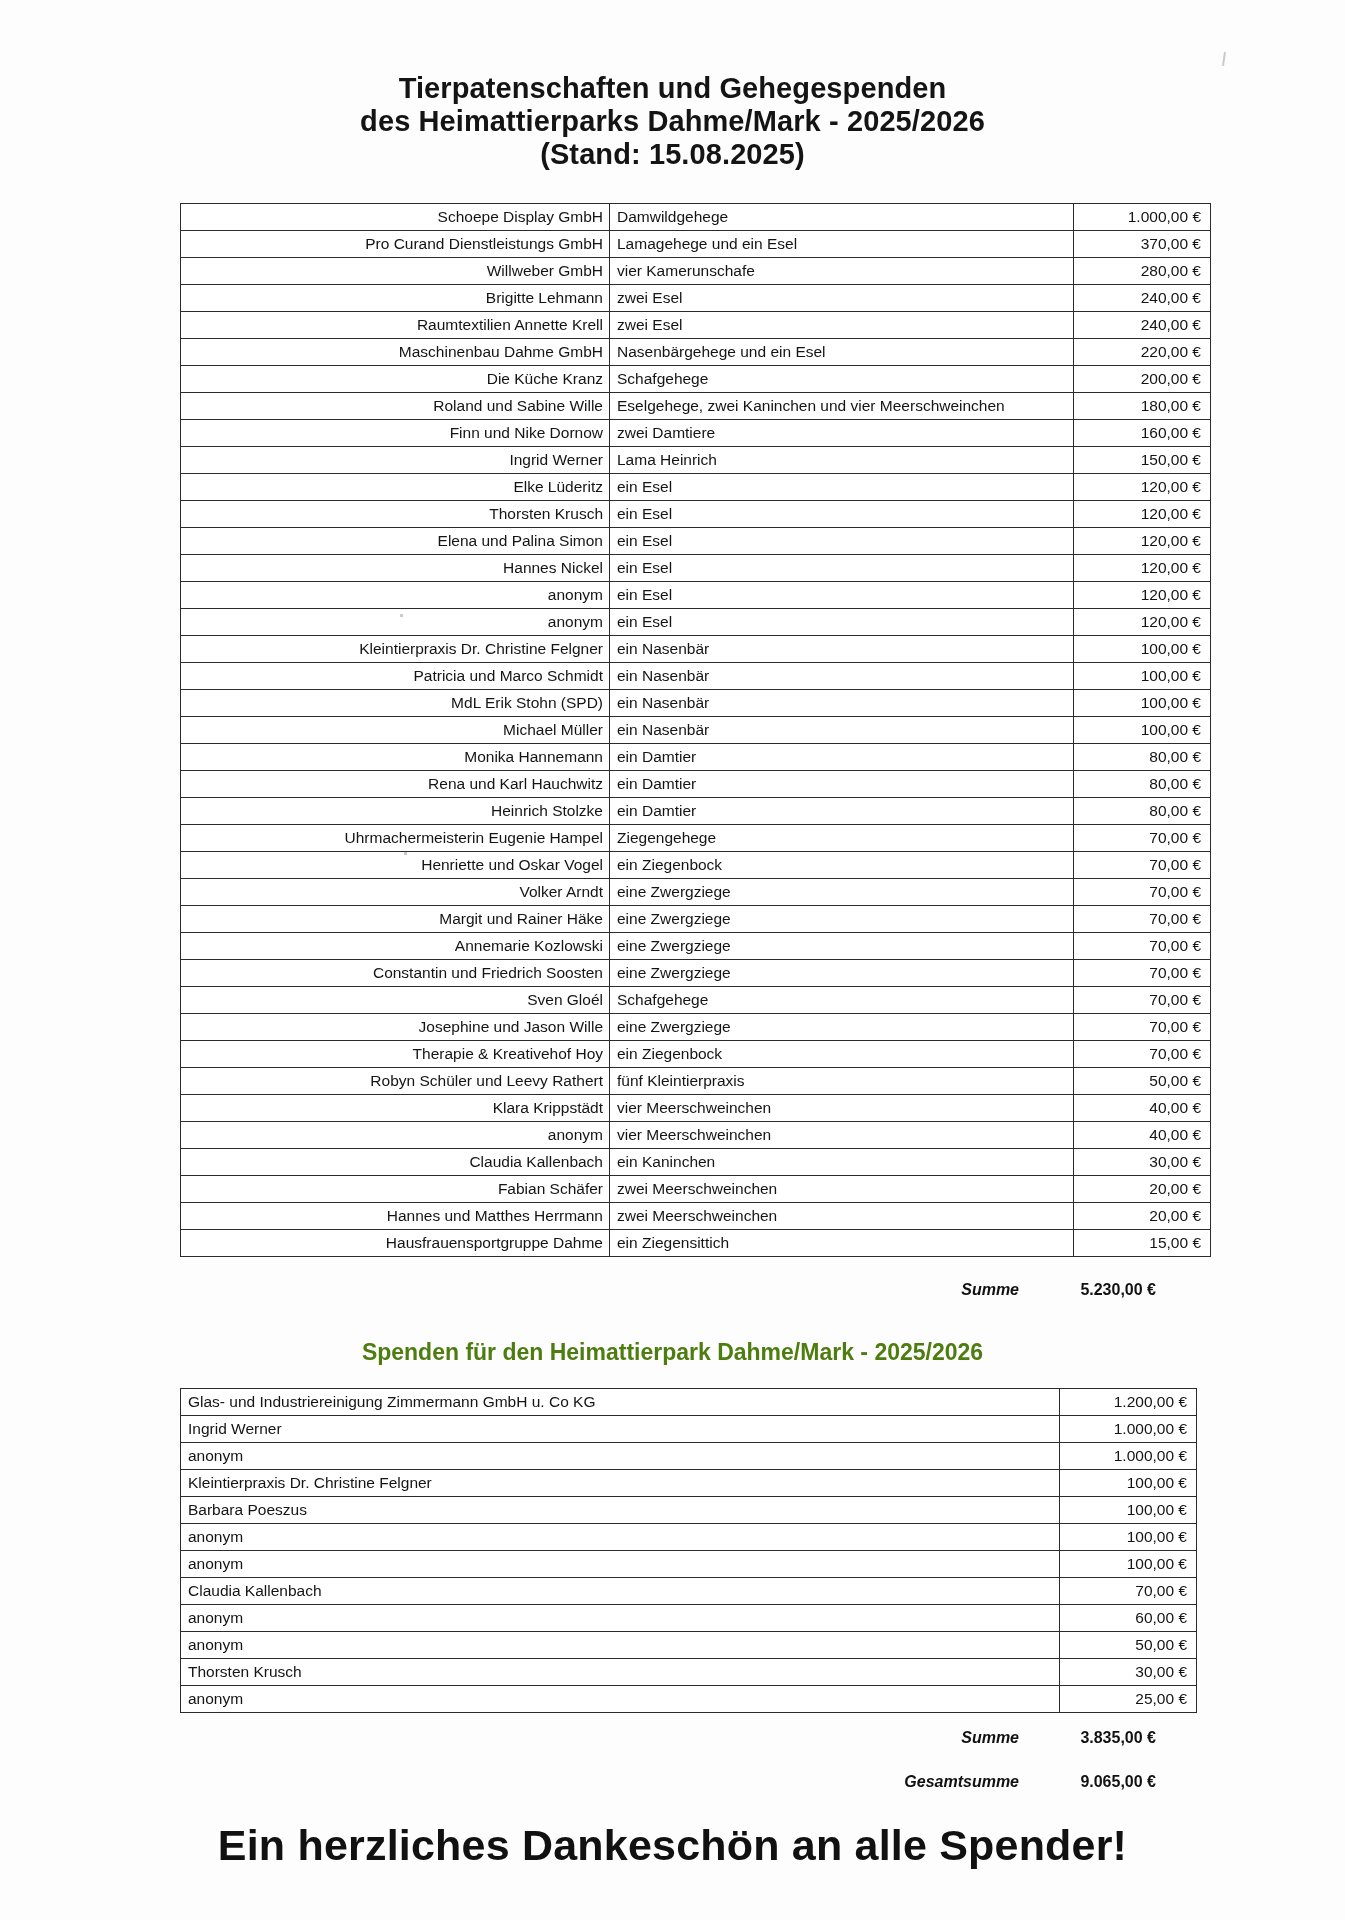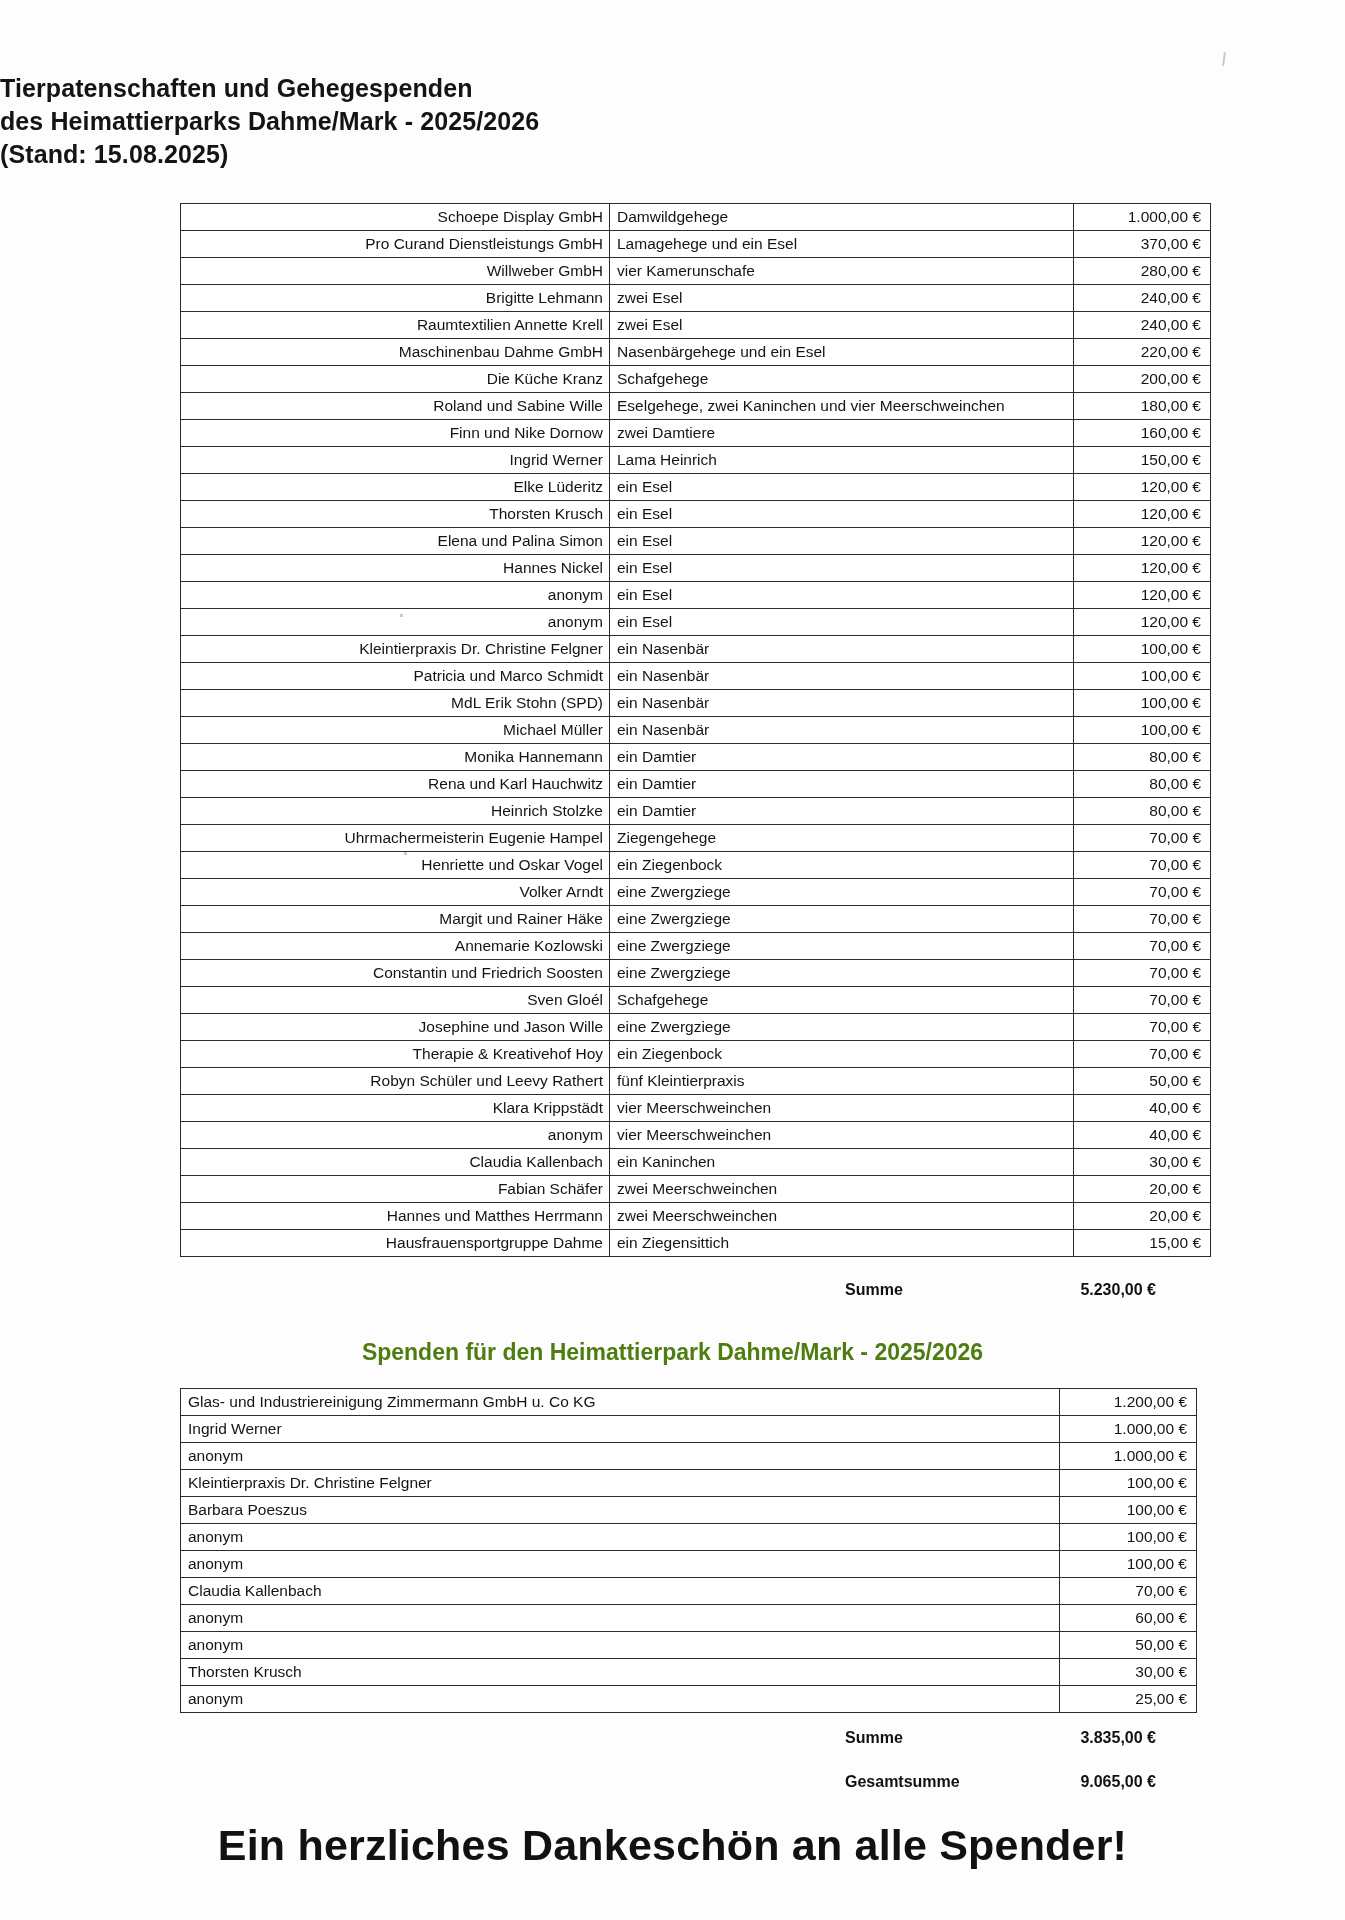--- a/index.html
+++ b/index.html
@@ -18,22 +18,23 @@
   }
   .page {
     position: relative;
     width: 1345px;
     height: 1920px;
     background: #fdfdfd;
   }
 
   
   .doc-title {
+    text-align: center;
     font-weight: bold;
-    font-size: 25px;
+    font-size: 29px;
     line-height: 33px;
     letter-spacing: 0.1px;
     padding-top: 72px;
     color: #141414;
   }
   .doc-title .tline { display: block; }
 
   
   .table-wrap {
     margin: 0 auto;
@@ -69,23 +70,24 @@
     width: 985px;
     margin: 0 auto;
     display: flex;
     justify-content: flex-end;
     font-weight: bold;
     font-size: 16px;
     color: #111111;
   }
   .sum-row .sum-label {
     width: 200px;
-    text-align: left;
+    text-align: right;
     padding-right: 26px;
     box-sizing: border-box;
+    font-style: italic;
   }
   .sum-row .sum-value {
     width: 120px;
     text-align: right;
     padding-right: 9px;
     box-sizing: border-box;
   }
   .sum-gap-1 { margin-top: 24px; }
   .sum-gap-2 { margin-top: 16px; }
   .sum-gap-3 { margin-top: 26px; }

